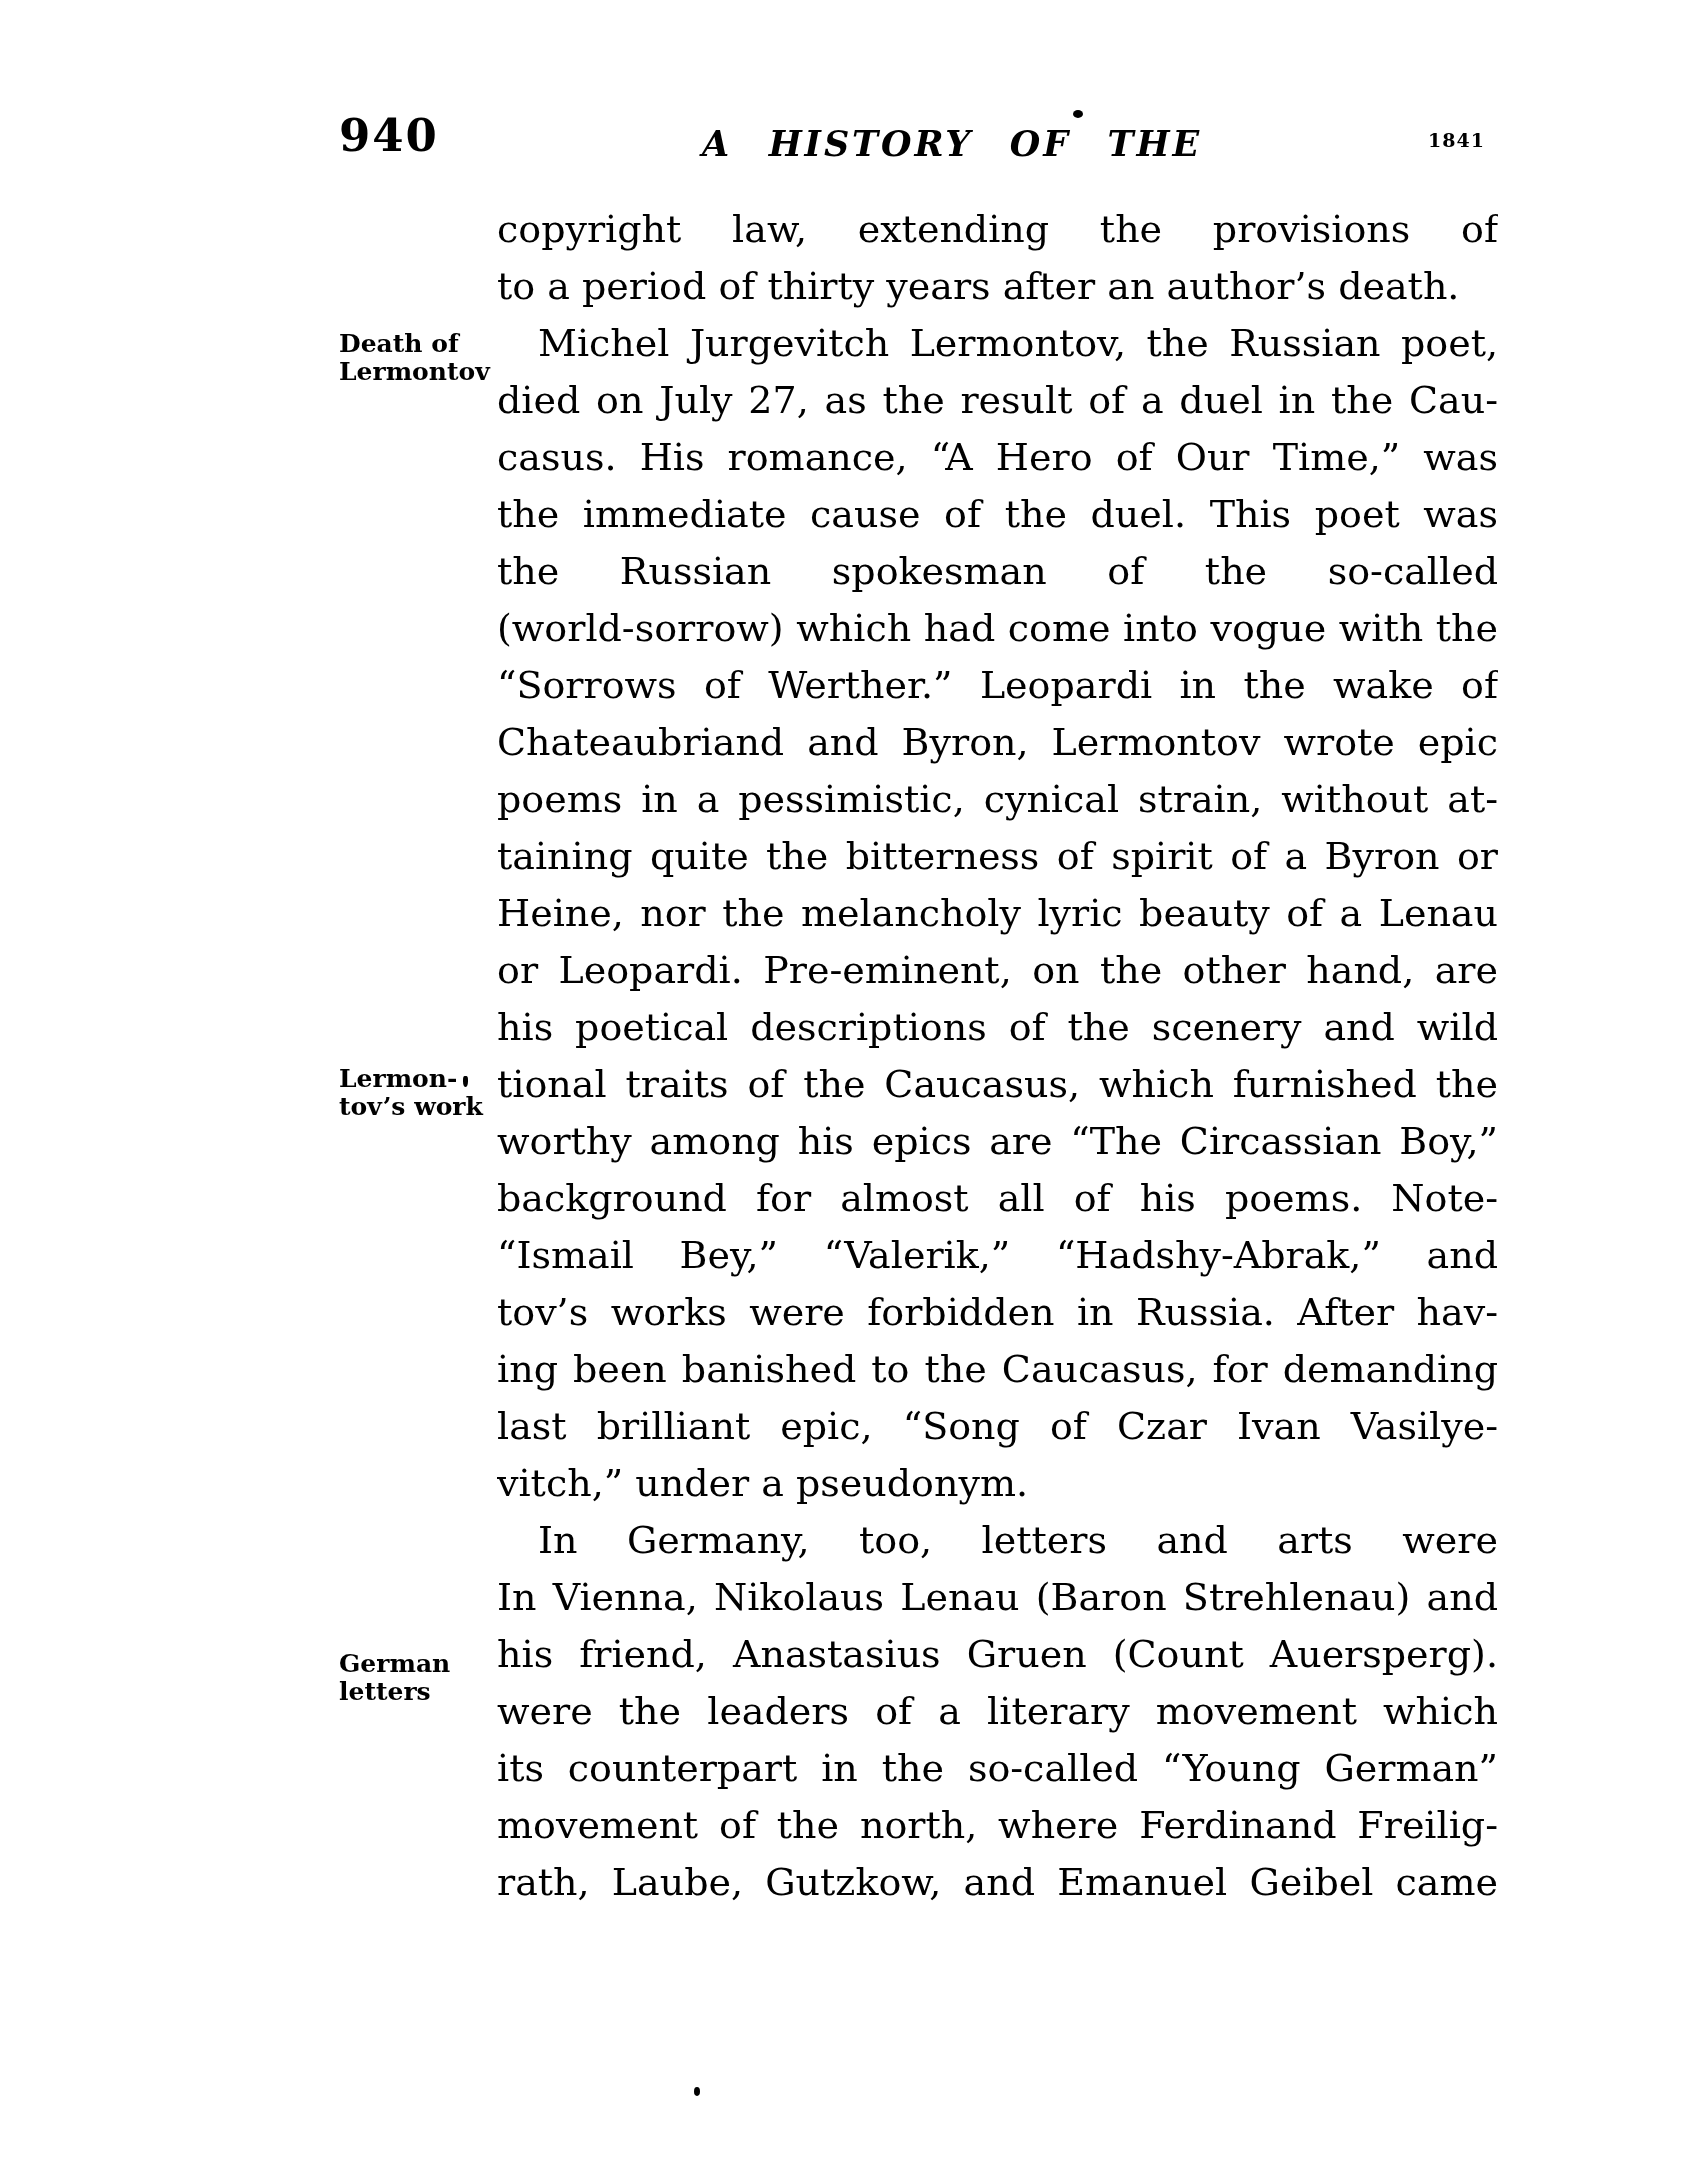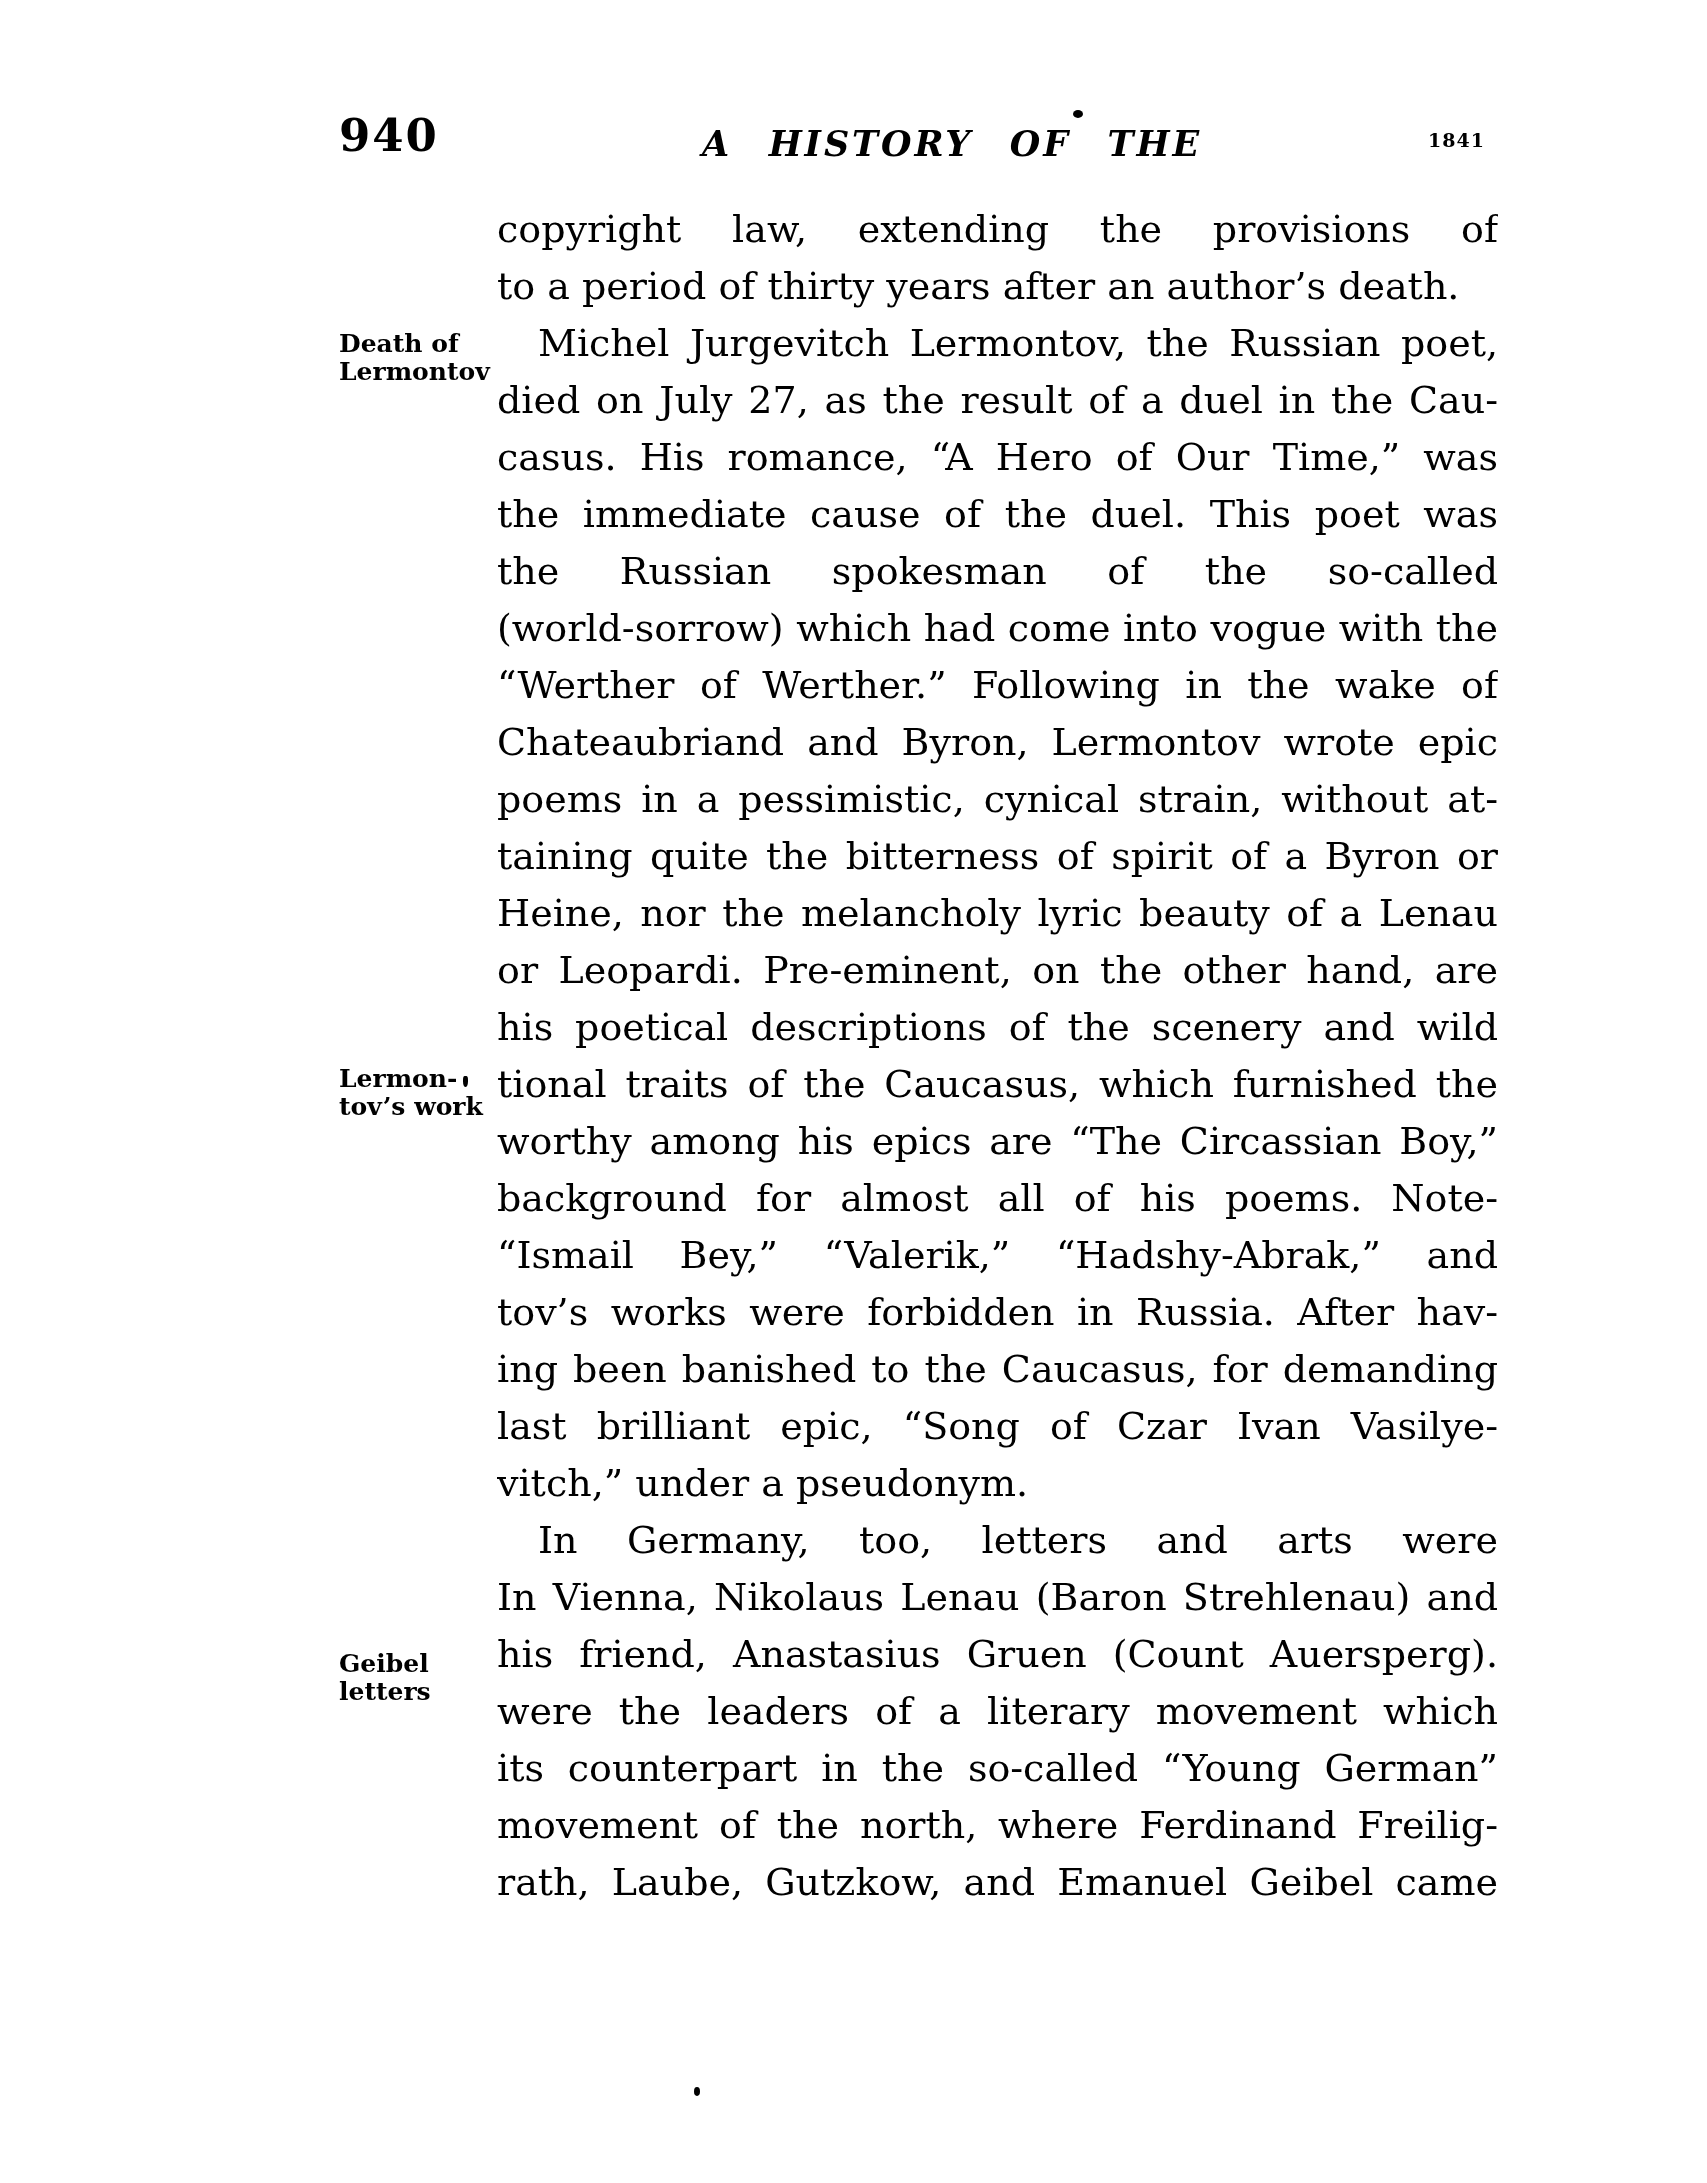--- a/index.html
+++ b/index.html
@@ -72,34 +72,34 @@
     <div>Death of</div>
     <div>Lermontov</div>
   </div>
 
   <div class="margin-note mn2">
     <div>Lermon-</div>
     <div>tov’s work</div>
   </div>
 
   <div class="margin-note mn3">
-    <div>Geibel</div>
+    <div>German</div>
     <div>letters</div>
   </div>
 
   <div class="bodycol">
     <div class="bl">copyright law, extending the provisions of copyright</div>
     <div class="bl end">to a period of thirty years after an author’s death.</div>
     <div class="bl indent">Michel Jurgevitch Lermontov, the Russian poet,</div>
     <div class="bl">died on July 27, as the result of a duel in the Cau-</div>
     <div class="bl">casus. His romance, “A Hero of Our Time,” was</div>
     <div class="bl">the immediate cause of the duel. This poet was</div>
     <div class="bl">the Russian spokesman of the so-called Weltschmerz</div>
     <div class="bl">(world-sorrow) which had come into vogue with the</div>
-    <div class="bl">“Werther of Werther.” Following in the wake of</div>
+    <div class="bl">“Sorrows of Werther.” Leopardi in the wake of</div>
     <div class="bl">Chateaubriand and Byron, Lermontov wrote epic</div>
     <div class="bl">poems in a pessimistic, cynical strain, without at-</div>
     <div class="bl">taining quite the bitterness of spirit of a Byron or</div>
     <div class="bl">Heine, nor the melancholy lyric beauty of a Lenau</div>
     <div class="bl">or Leopardi. Pre-eminent, on the other hand, are</div>
     <div class="bl">his poetical descriptions of the scenery and wild na-</div>
     <div class="bl">tional traits of the Caucasus, which furnished the</div>
     <div class="bl">worthy among his epics are “The Circassian Boy,”</div>
     <div class="bl">background for almost all of his poems. Note-</div>
     <div class="bl">“Ismail Bey,” “Valerik,” “Hadshy-Abrak,” and</div>

